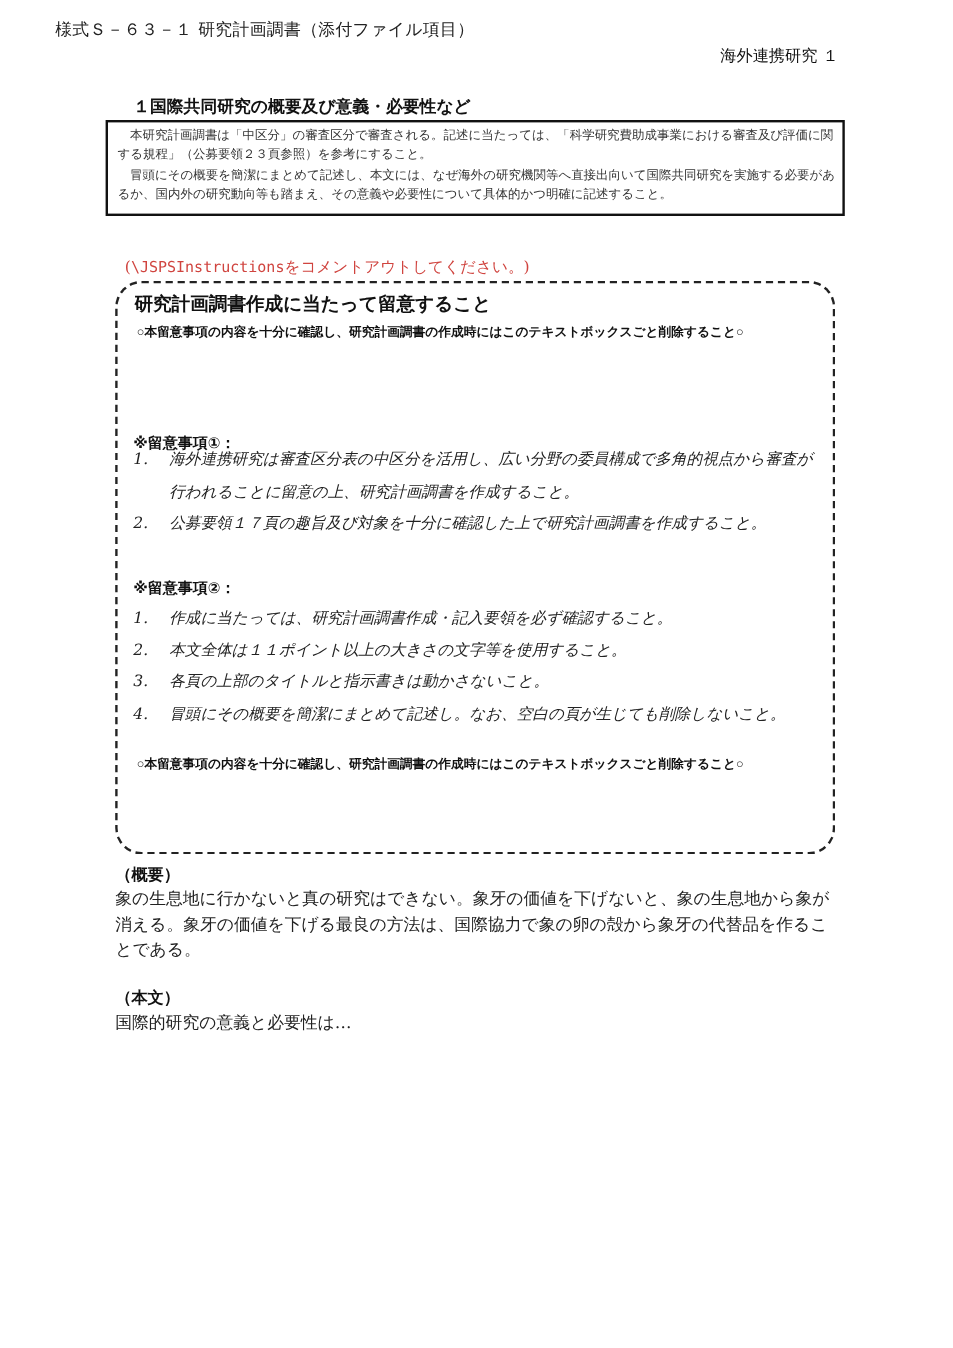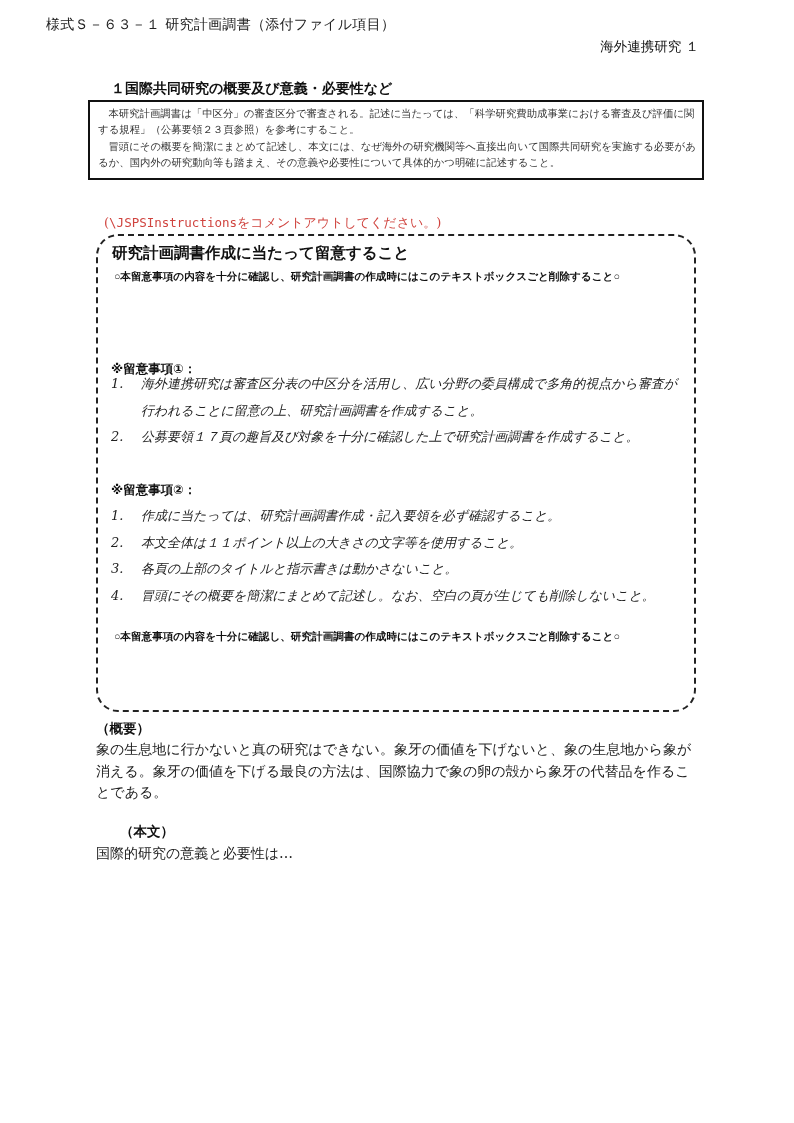--- a/index.html
+++ b/index.html
@@ -125,14 +125,14 @@
     <span class="n">4.</span>
     <span>冒頭にその概要を簡潔にまとめて記述し。なお、空白の頁が生じても削除しないこと。</span>
   </li>
 </ul>
 
 <div class="delete-note" style="top:630px;">○本留意事項の内容を十分に確認し、研究計画調書の作成時にはこのテキストボックスごと削除すること○</div>
 
 <div class="label" style="top:720px;">（概要）</div>
 <div class="body-text" style="top:739px;">象の生息地に行かないと真の研究はできない。象牙の価値を下げないと、象の生息地から象が消える。象牙の価値を下げる最良の方法は、国際協力で象の卵の殻から象牙の代替品を作ることである。</div>
 
-<div class="label" style="top:823px;margin-left:24px;">（本文）</div>
+<div class="label" style="top:823px;">（本文）</div>
 <div class="body-text" style="top:843px;">国際的研究の意義と必要性は…</div>
 
 </body></html>

